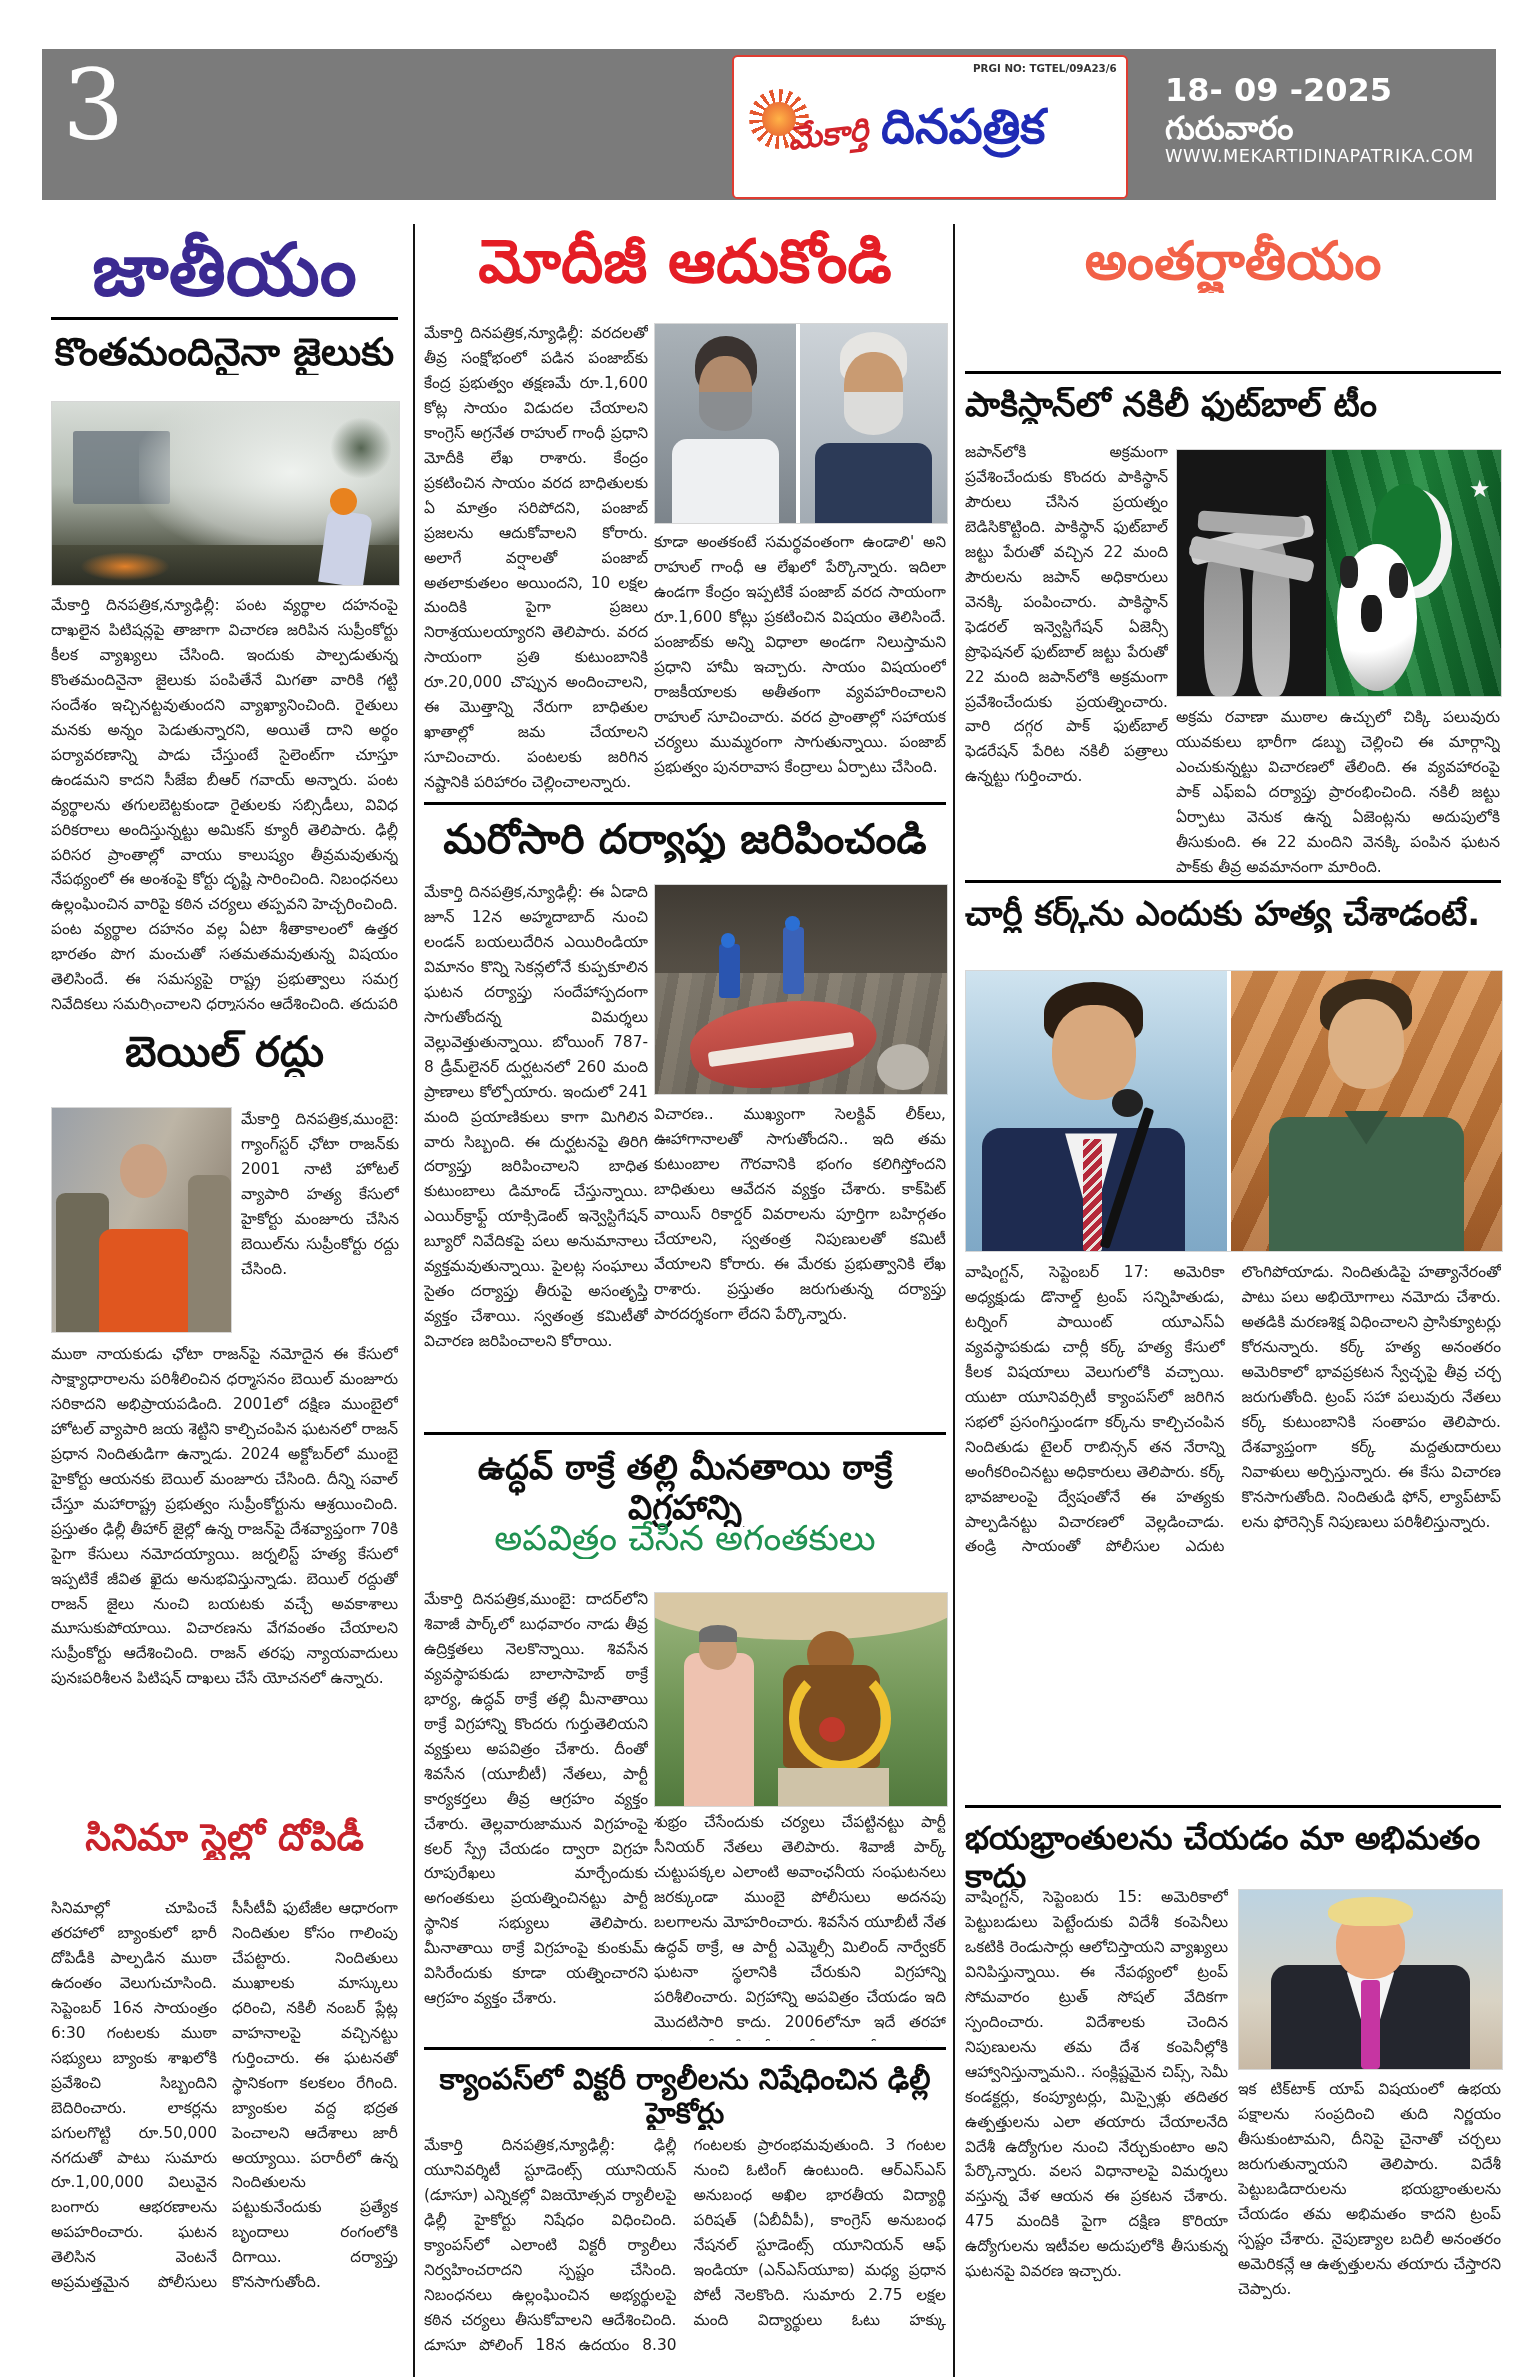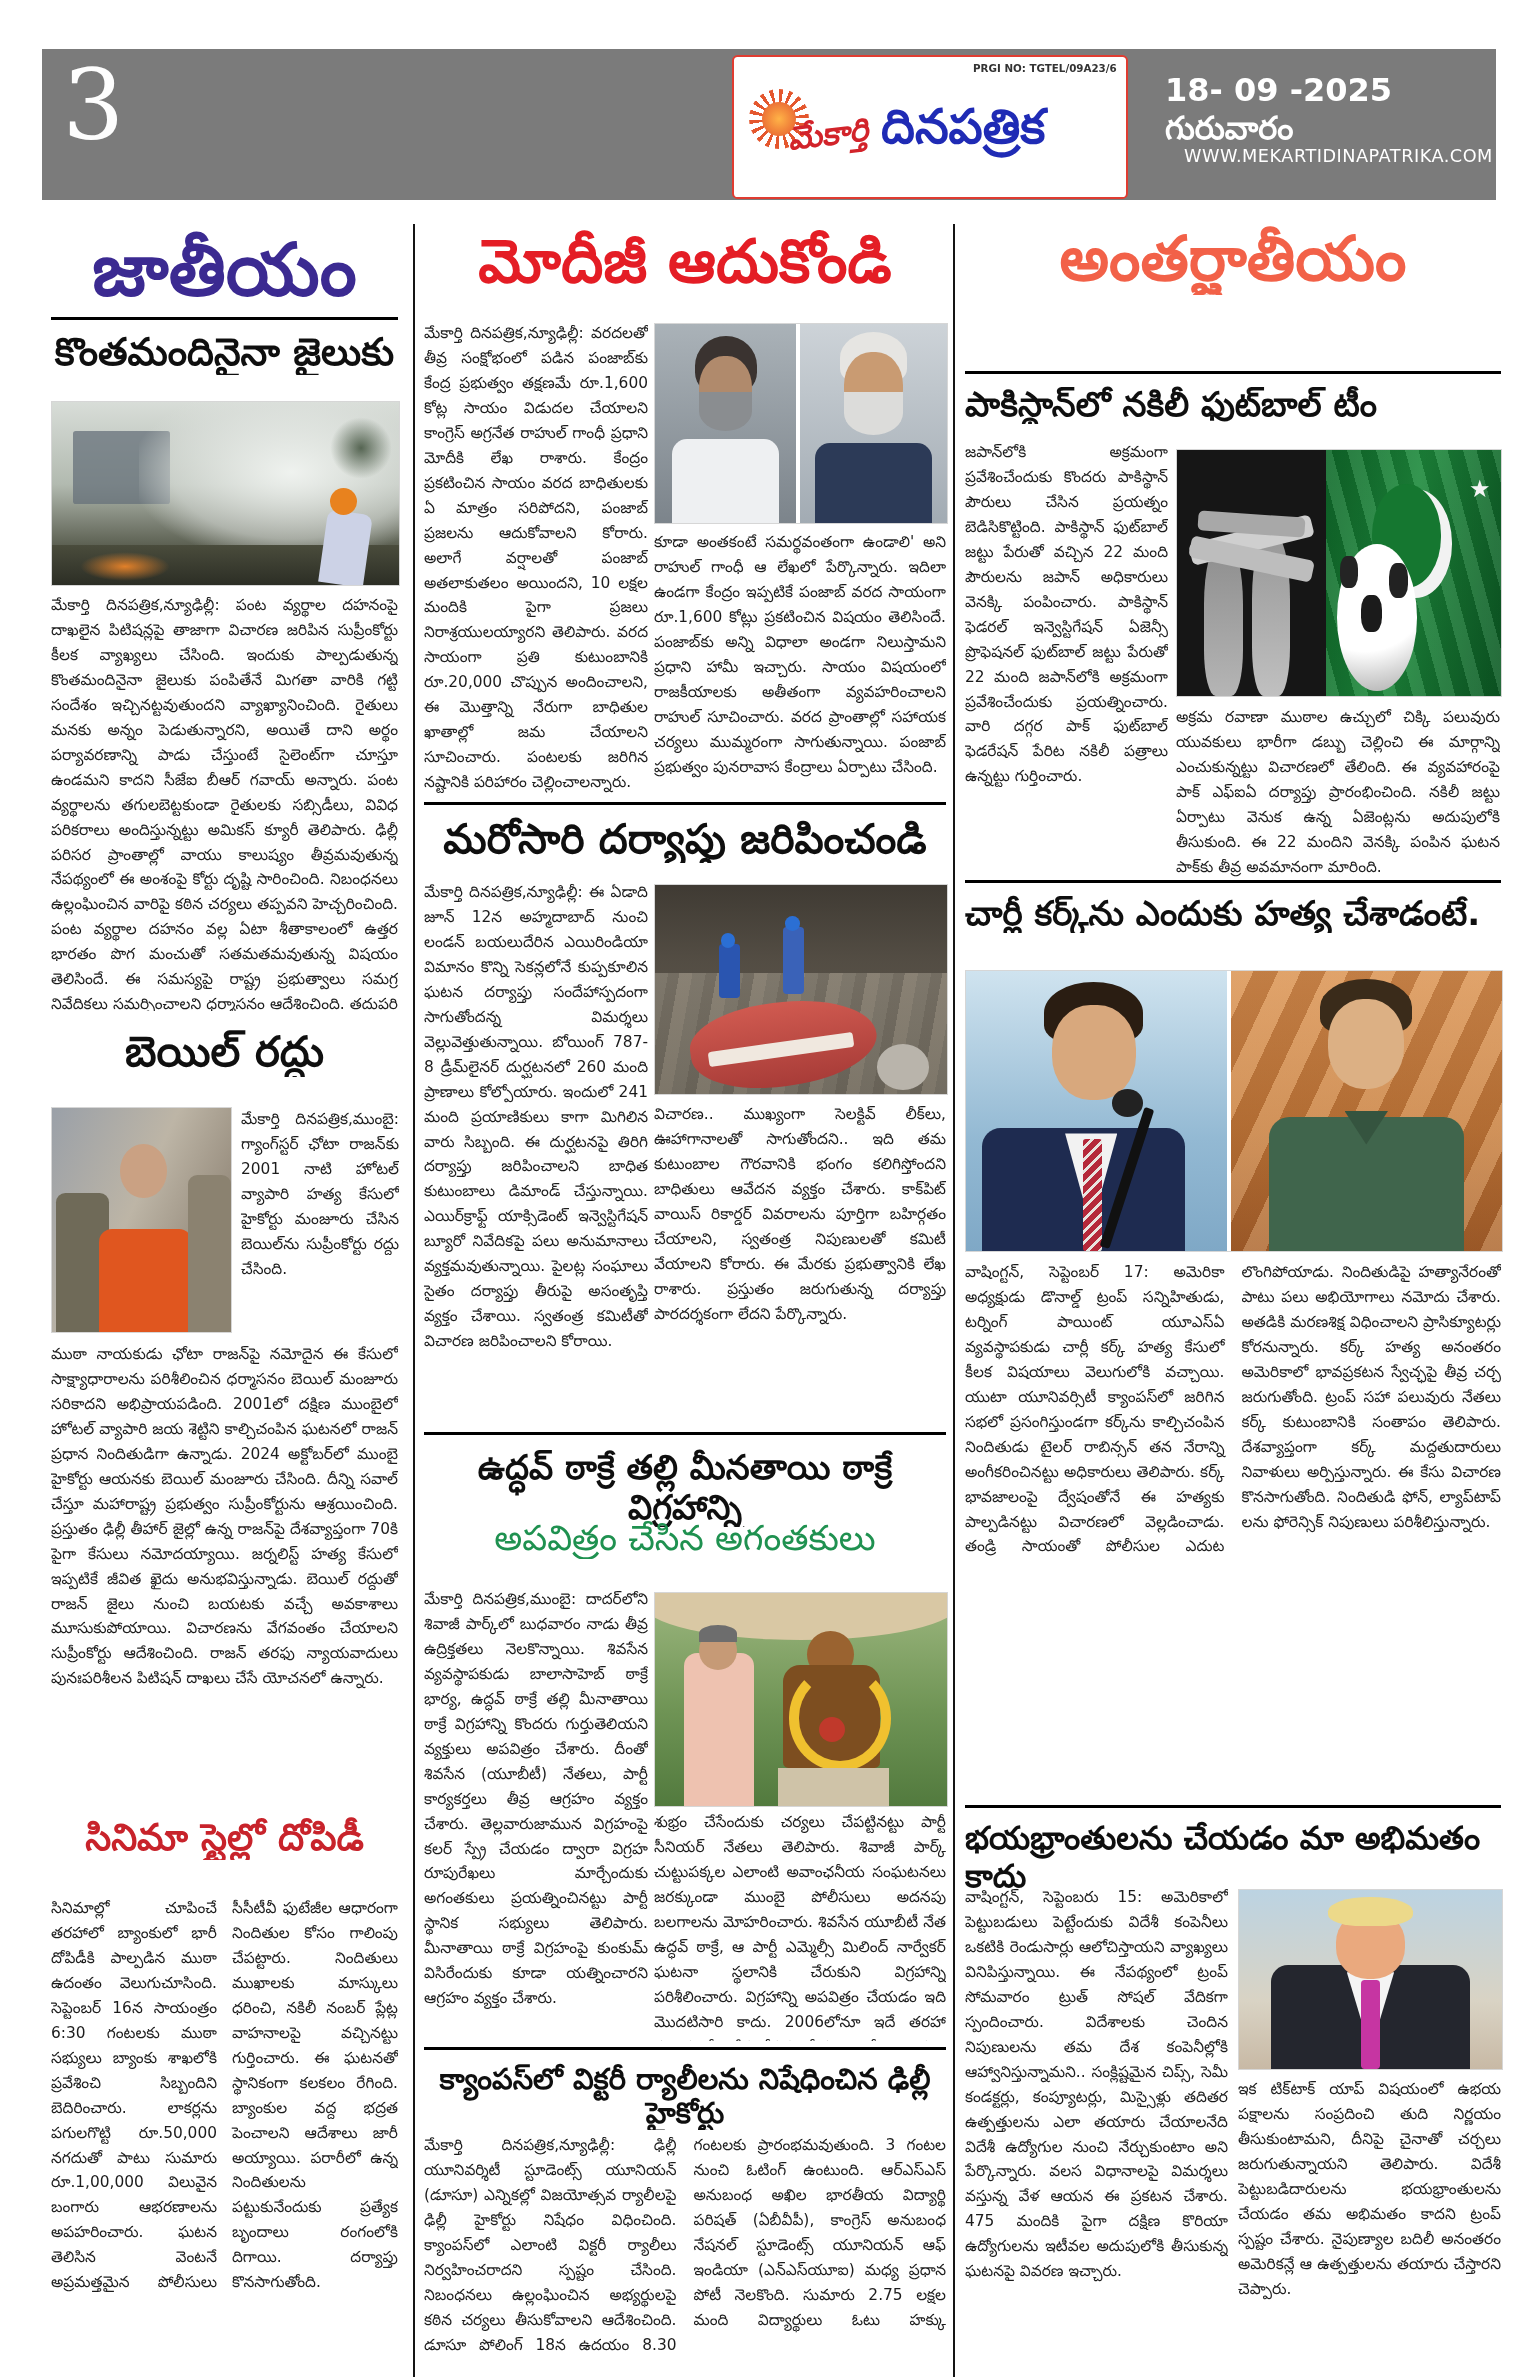--- a/index.html
+++ b/index.html
@@ -24,21 +24,21 @@
     <div class="abs" style="left:20.5px;top:7.5px;font-family:'DejaVu Serif',serif;font-size:97px;color:#fdfdfd;line-height:1;">3</div>
     <div class="abs" style="left:690px;top:5.6px;width:392px;height:140px;background:#ffffff;border:2.8px solid #e03c31;border-radius:5.6px;">
       <div class="abs" style="right:9.3px;top:5.6px;font-size:10.3px;font-weight:bold;color:#333;padding-left:10px;">PRGI NO: TGTEL/09A23/6</div>
       <div class="abs" style="left:15px;top:32px;width:60px;height:60px;border-radius:50%;
                   background:repeating-conic-gradient(#e4572e 0deg 8deg,#ffffff 8deg 20deg);"></div>
       <div class="abs" style="left:28px;top:45px;width:34px;height:34px;border-radius:50%;background:radial-gradient(#ffb347,#e4572e);"></div>
       <div class="abs" style="left:54px;top:58px;font-size:32px;font-weight:bold;font-style:italic;color:#d2232a;transform:rotate(-7deg);">మేకార్తి</div>
       <div class="abs" style="left:147px;top:41px;font-size:48px;font-weight:bold;color:#1f2bb5;">దినపత్రిక</div>
     </div>
     <div class="abs" style="left:1123px;top:22.4px;width:326px;font-size:32px;font-weight:bold;color:#ffffff;">18- 09 -2025 గురువారం</div>
-    <div class="abs" style="left:1123px;top:97px;width:326px;font-size:17.7px;color:#ffffff;letter-spacing:0.5px;margin-left:19px;">WWW.MEKARTIDINAPATRIKA.COM</div>
+    <div class="abs" style="left:1123px;top:97px;width:326px;font-size:17.7px;color:#ffffff;letter-spacing:0.5px;">WWW.MEKARTIDINAPATRIKA.COM</div>
   </div>
 
   <div class="vline" style="left:413px;top:224px;height:2153px;"></div>
   <div class="vline" style="left:953px;top:224px;height:2153px;"></div>
 
   <div class="abs hl" style="left:51px;top:227px;width:347px;text-align:center;font-size:73px;color:#3b2a91;">జాతీయం</div>
   <div class="rule" style="left:51px;top:317px;width:347px;"></div>
 
   <div class="abs hl" style="left:51px;top:330px;width:347px;text-align:center;font-size:38px;">కొంతమందినైనా జైలుకు</div>
 
@@ -122,21 +122,21 @@
     <div class="shape" style="left:10%;bottom:0;width:24%;height:72%;background:#eec2b0;border-radius:13px 13px 0 0;"></div>
     <div class="shape" style="left:15%;top:18%;width:13%;height:18%;background:#c69a76;border-radius:50%;"></div>
     <div class="shape" style="left:15%;top:15%;width:13%;height:8%;background:#6d6d6d;border-radius:50% 50% 0 0;"></div>
   </div>
   <div class="abs t" style="left:654px;top:1810px;width:292px;height:231px;">శుభ్రం చేసేందుకు చర్యలు చేపట్టినట్టు పార్టీ సీనియర్ నేతలు తెలిపారు. శివాజీ పార్క్ చుట్టుపక్కల ఎలాంటి అవాంఛనీయ సంఘటనలు జరక్కుండా ముంబై పోలీసులు అదనపు బలగాలను మోహరించారు. శివసేన యూబీటీ నేత ఉద్ధవ్ ఠాక్రే, ఆ పార్టీ ఎమ్మెల్సీ మిలింద్ నార్వేకర్ ఘటనా స్థలానికి చేరుకుని విగ్రహాన్ని పరిశీలించారు. విగ్రహాన్ని అపవిత్రం చేయడం ఇది మొదటిసారి కాదు. 2006లోనూ ఇదే తరహా ఘటన చోటుచేసుకోవడంతో ముంబైతో పాటు పలు ప్రాంతాల్లో హింసాత్మక నిరసనలు చోటుచేసుకున్నాయి.</div>
 
   <div class="rule" style="left:424px;top:2047px;width:522px;"></div>
   <div class="abs hl" style="left:424px;top:2062px;width:522px;text-align:center;font-size:29px;">క్యాంపస్‌లో విక్టరీ ర్యాలీలను నిషేధించిన ఢిల్లీ హైకోర్టు</div>
   <div class="abs t" style="left:424px;top:2133px;width:522px;height:241px;column-count:2;column-gap:17px;">మేకార్తి దినపత్రిక,న్యూఢిల్లీ: ఢిల్లీ యూనివర్శిటీ స్టూడెంట్స్ యూనియన్ (డూసూ) ఎన్నికల్లో విజయోత్సవ ర్యాలీలపై ఢిల్లీ హైకోర్టు నిషేధం విధించింది. క్యాంపస్‌లో ఎలాంటి విక్టరీ ర్యాలీలు నిర్వహించరాదని స్పష్టం చేసింది. నిబంధనలు ఉల్లంఘించిన అభ్యర్థులపై కఠిన చర్యలు తీసుకోవాలని ఆదేశించింది. డూసూ పోలింగ్ 18న ఉదయం 8.30 గంటలకు ప్రారంభమవుతుంది. 3 గంటల నుంచి ఓటింగ్ ఉంటుంది. ఆర్ఎస్ఎస్ అనుబంధ అఖిల భారతీయ విద్యార్థి పరిషత్ (ఏబీవీపీ), కాంగ్రెస్ అనుబంధ నేషనల్ స్టూడెంట్స్ యూనియన్ ఆఫ్ ఇండియా (ఎన్ఎస్‌యూఐ) మధ్య ప్రధాన పోటీ నెలకొంది. సుమారు 2.75 లక్షల మంది విద్యార్థులు ఓటు హక్కు వినియోగించుకోనున్నారు. ఫలితాలు 19న వెలువడనున్నాయి.</div>
 
-  <div class="abs hl" style="left:965px;top:222px;width:536px;text-align:center;font-size:62px;color:#f26148;font-weight:800;">అంతర్జాతీయం</div>
+  <div class="abs hl" style="left:965px;top:230px;width:536px;text-align:center;font-size:53px;color:#f26148;font-weight:800;">అంతర్జాతీయం</div>
   <div class="rule" style="left:965px;top:371px;width:536px;"></div>
 
   <div class="abs hl" style="left:965px;top:384px;width:536px;font-size:34px;">పాకిస్థాన్‌లో నకిలీ ఫుట్‌బాల్ టీం</div>
 
   <div class="abs t" style="left:965px;top:440px;width:203px;height:436px;">జపాన్‌లోకి అక్రమంగా ప్రవేశించేందుకు కొందరు పాకిస్థాన్ పౌరులు చేసిన ప్రయత్నం బెడిసికొట్టింది. పాకిస్థాన్ ఫుట్‌బాల్ జట్టు పేరుతో వచ్చిన 22 మంది పౌరులను జపాన్ అధికారులు వెనక్కి పంపించారు. పాకిస్థాన్ ఫెడరల్ ఇన్వెస్టిగేషన్ ఏజెన్సీ ప్రొఫెషనల్ ఫుట్‌బాల్ జట్టు పేరుతో 22 మంది జపాన్‌లోకి అక్రమంగా ప్రవేశించేందుకు ప్రయత్నించారు. వారి దగ్గర పాక్ ఫుట్‌బాల్ ఫెడరేషన్ పేరిట నకిలీ పత్రాలు ఉన్నట్టు గుర్తించారు.</div>
 
   <div class="ph flexrow" style="left:1176px;top:449px;width:324px;height:246px;gap:0;">
     <div class="panel" style="width:46%;background:#161616;">
       <div class="shape" style="left:18%;bottom:0;width:26%;height:62%;background:linear-gradient(180deg,#8d8d8d,#b5b5b5);border-radius:40% 40% 30% 30%;"></div>
       <div class="shape" style="left:50%;bottom:0;width:26%;height:66%;background:linear-gradient(180deg,#979797,#c0c0c0);border-radius:40% 40% 30% 30%;"></div>

